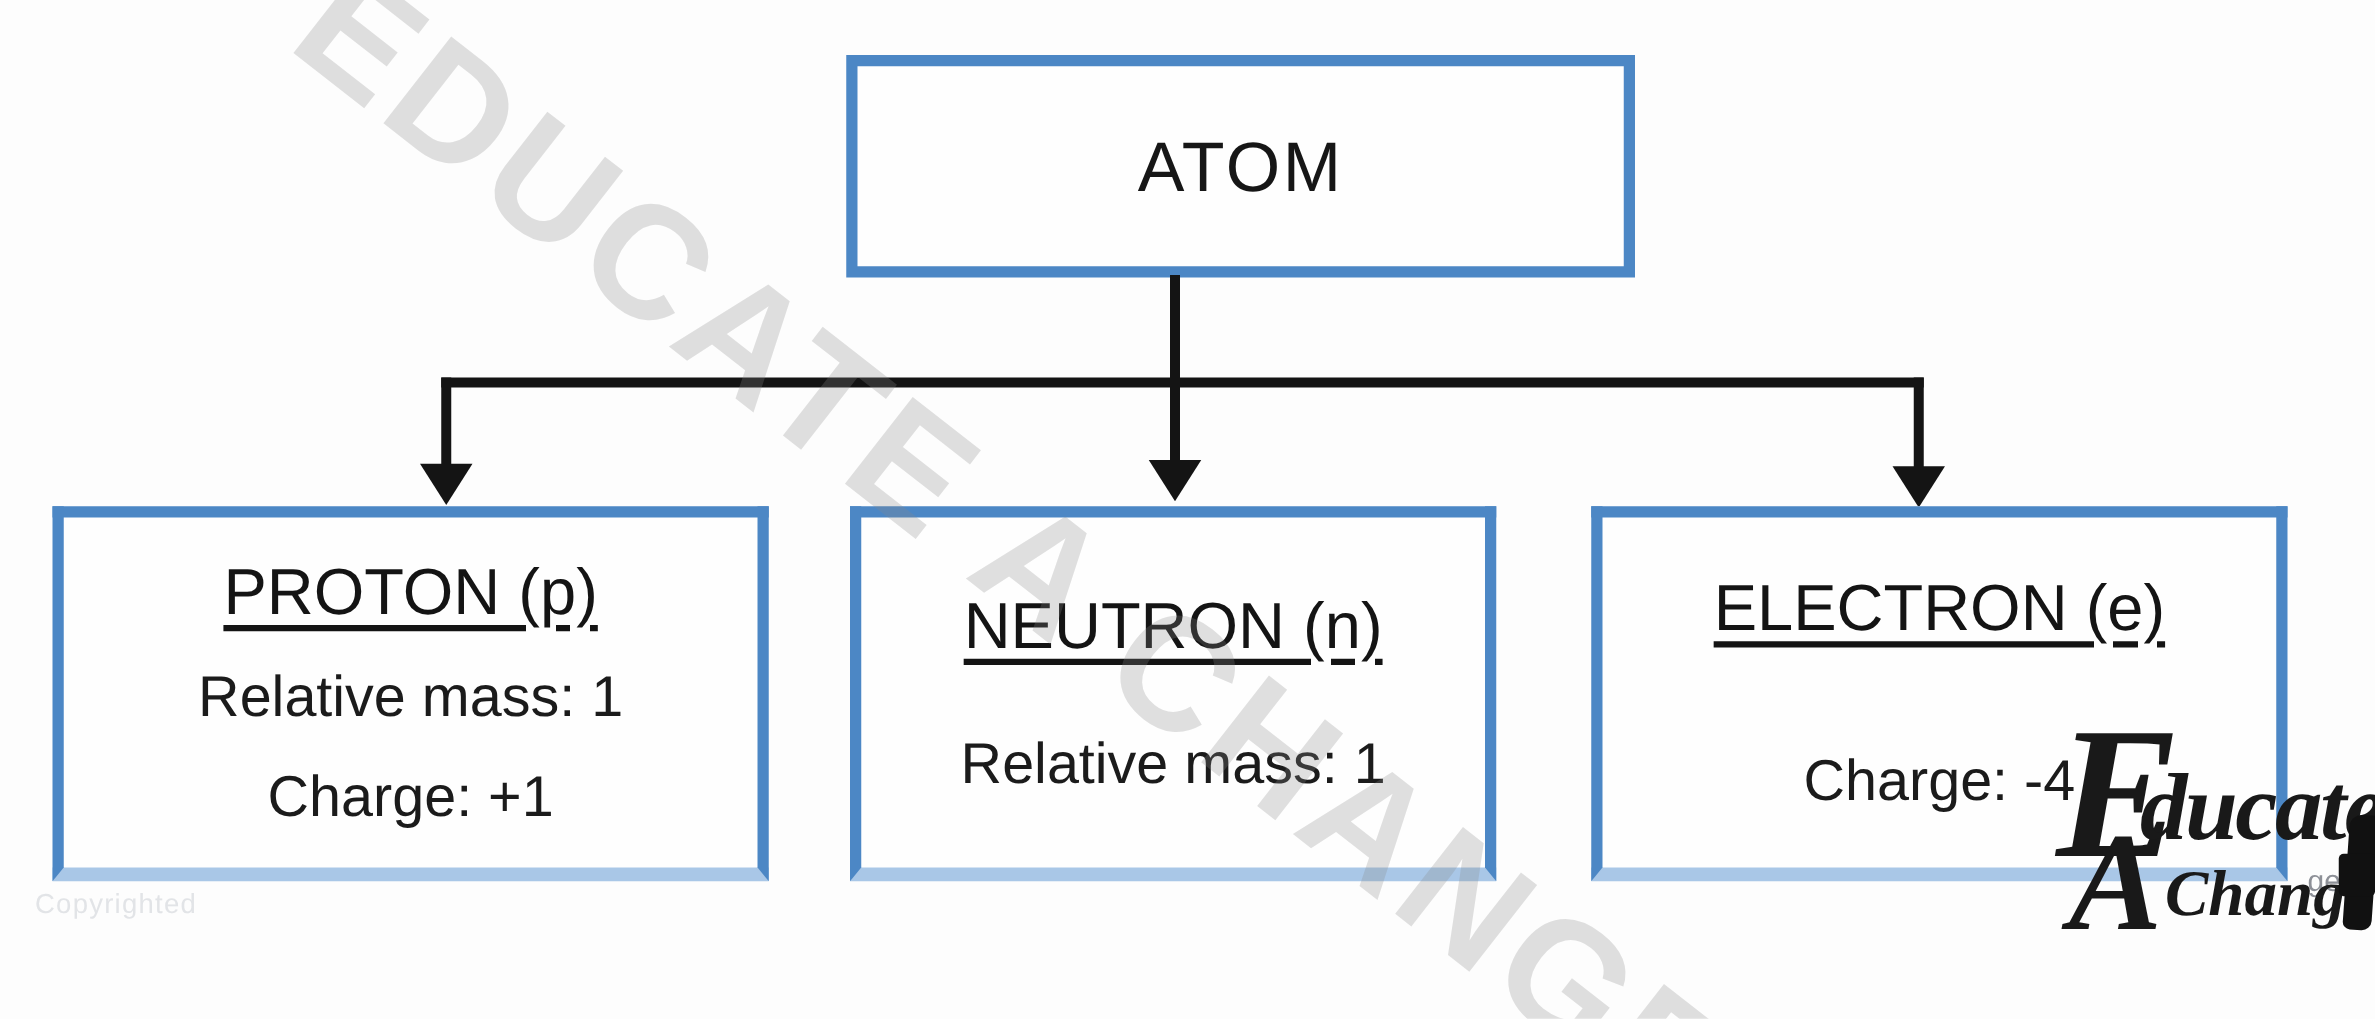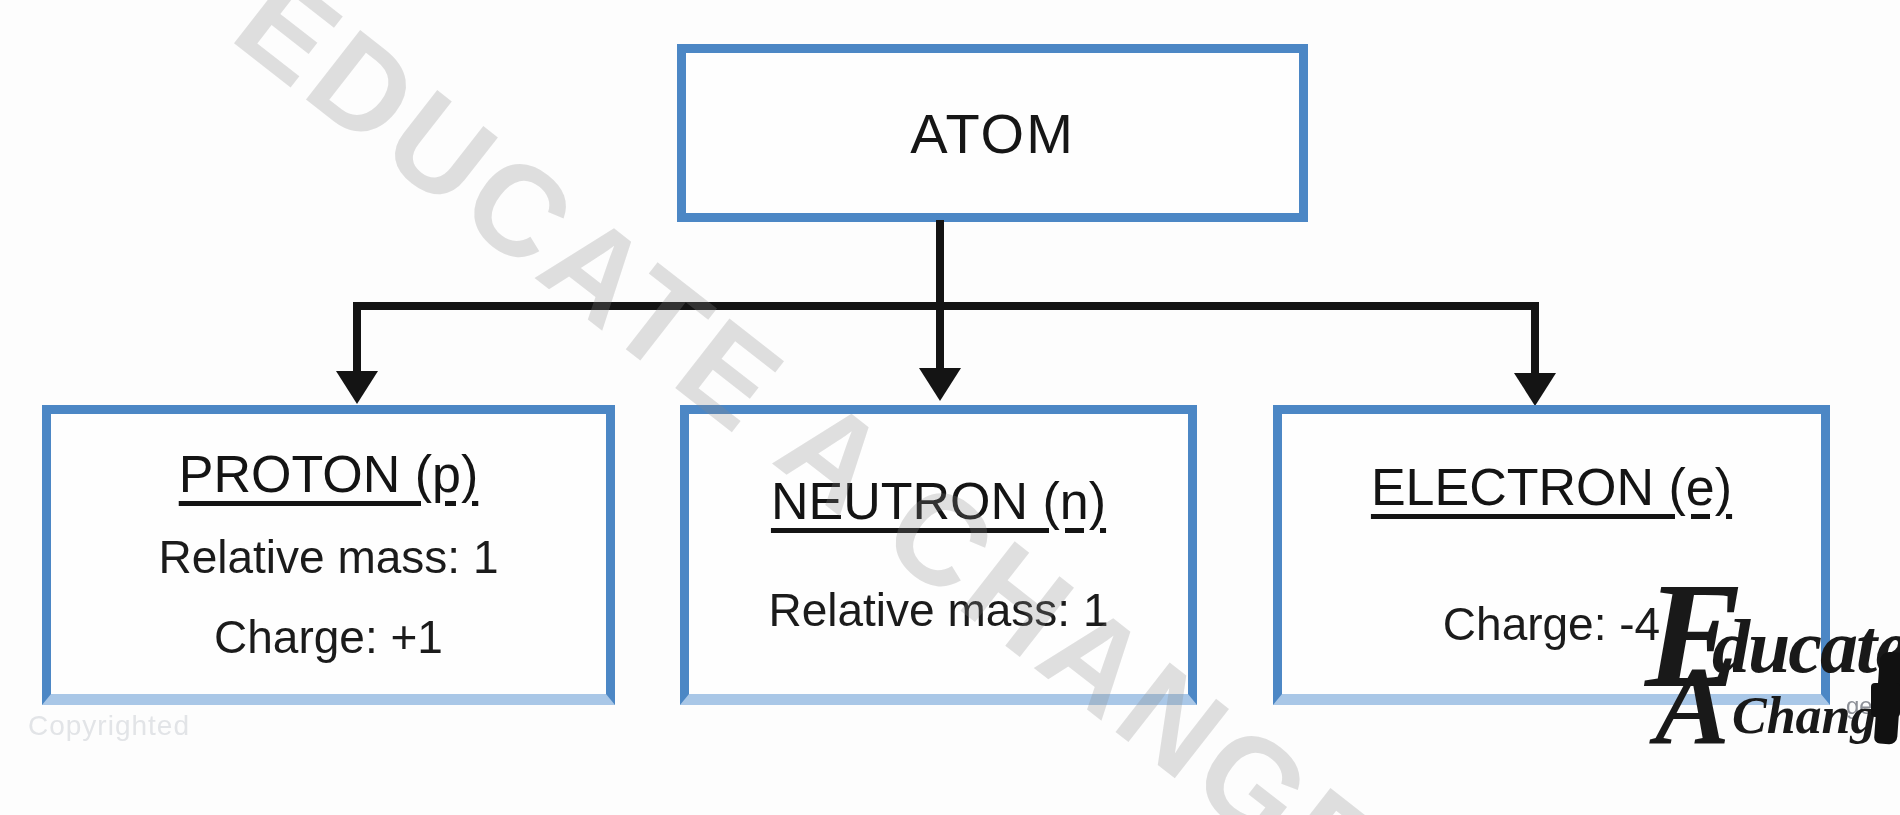--- a/index.html
+++ b/index.html
@@ -55,21 +55,21 @@
 
   
   .diag-watermark{
     position:absolute;left:300px;top:-55px;
     transform:rotate(38deg);transform-origin:0 0;
     font-size:128px;font-weight:bold;letter-spacing:6px;white-space:nowrap;
     color:#8a8a8a;opacity:0.26;z-index:5;pointer-events:none;
   }
   .copyright{
     position:absolute;left:28px;top:710px;
-    font-size:28px;color:#e2e4e7;letter-spacing:1px;z-index:4;
+    font-size:22px;color:#e2e4e7;letter-spacing:1px;z-index:4;
   }
 
   
   .logo{position:absolute;z-index:6;color:#191919;pointer-events:none;}
   .logo-e{
     left:1645px;top:560px;
     font-family:"Liberation Serif", serif;font-style:italic;font-weight:bold;
     font-size:150px;line-height:1;
   }
   .logo-a{

